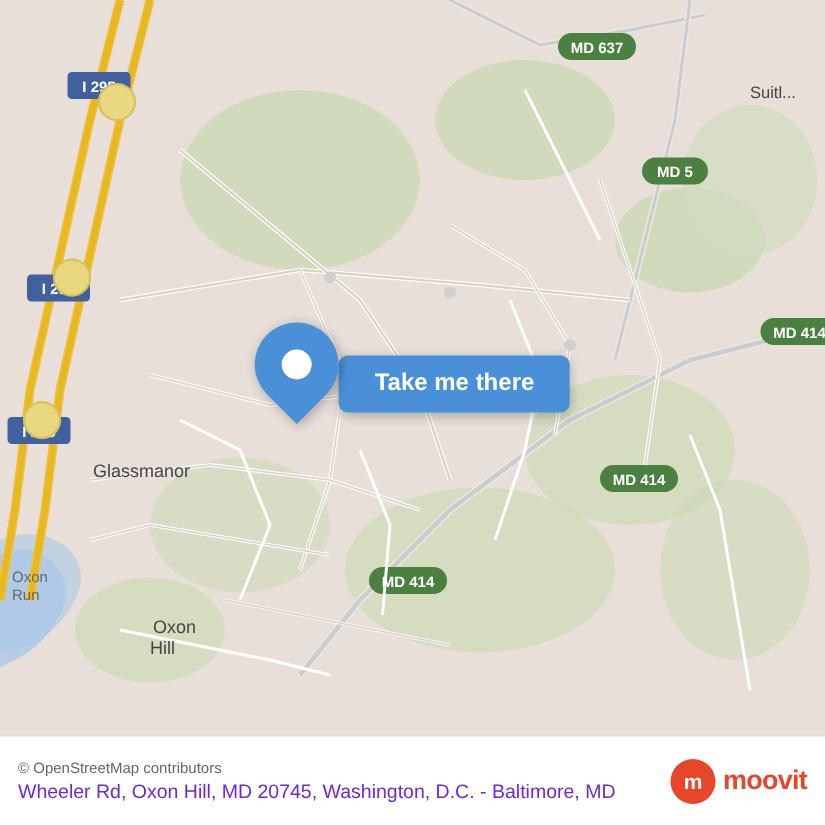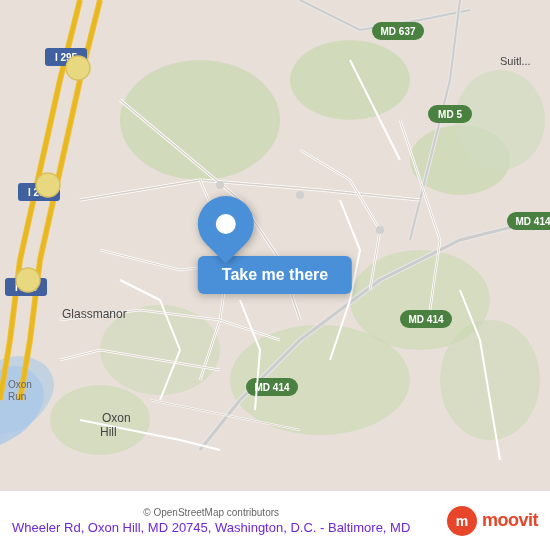--- a/index.html
+++ b/index.html
@@ -28,22 +28,22 @@
       top: 0; left: 0;
     }
 
     
     #button-overlay {
       position: absolute;
       top: 50%;
       left: 50%;
       transform: translate(-50%, -50%);
       display: flex;
-      flex-direction: column;
-      align-items: flex-start;
+      flex-direction: row;
+      align-items: flex-end;
       gap: 0px;
     }
 
     #location-pin-wrapper {
       background-color: #4a90d9;
       border-radius: 50% 50% 50% 0;
       width: 56px;
       height: 56px;
       transform: rotate(-45deg);
       display: flex;
@@ -88,21 +88,20 @@
 
     #bottom-left {
       display: flex;
       flex-direction: column;
       gap: 2px;
     }
 
     #osm-attribution {
       font-size: 10px;
       color: #666;
-      text-align: center;
     }
 
     #address-text {
       font-size: 13px;
       color: #6d28d9;
       font-weight: 500;
     }
 
     #moovit-logo {
       display: flex;

